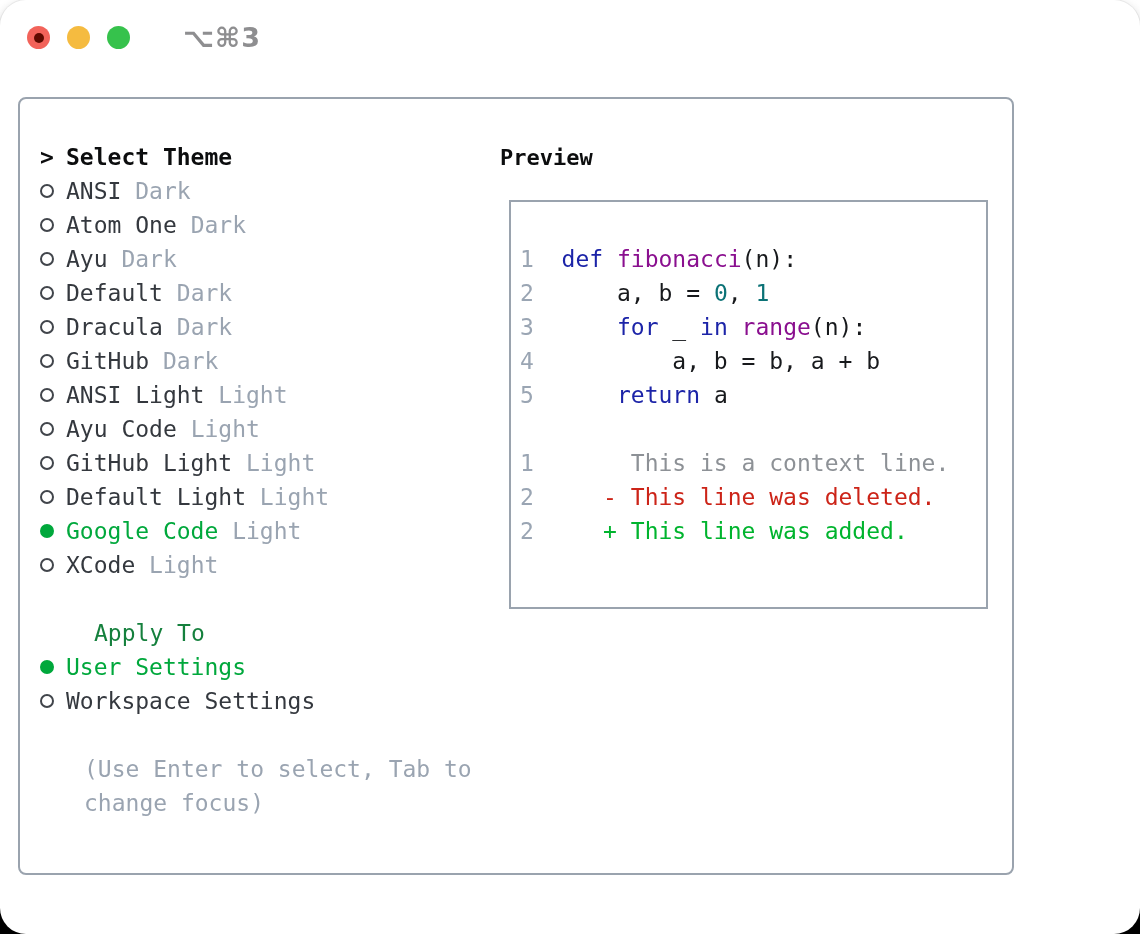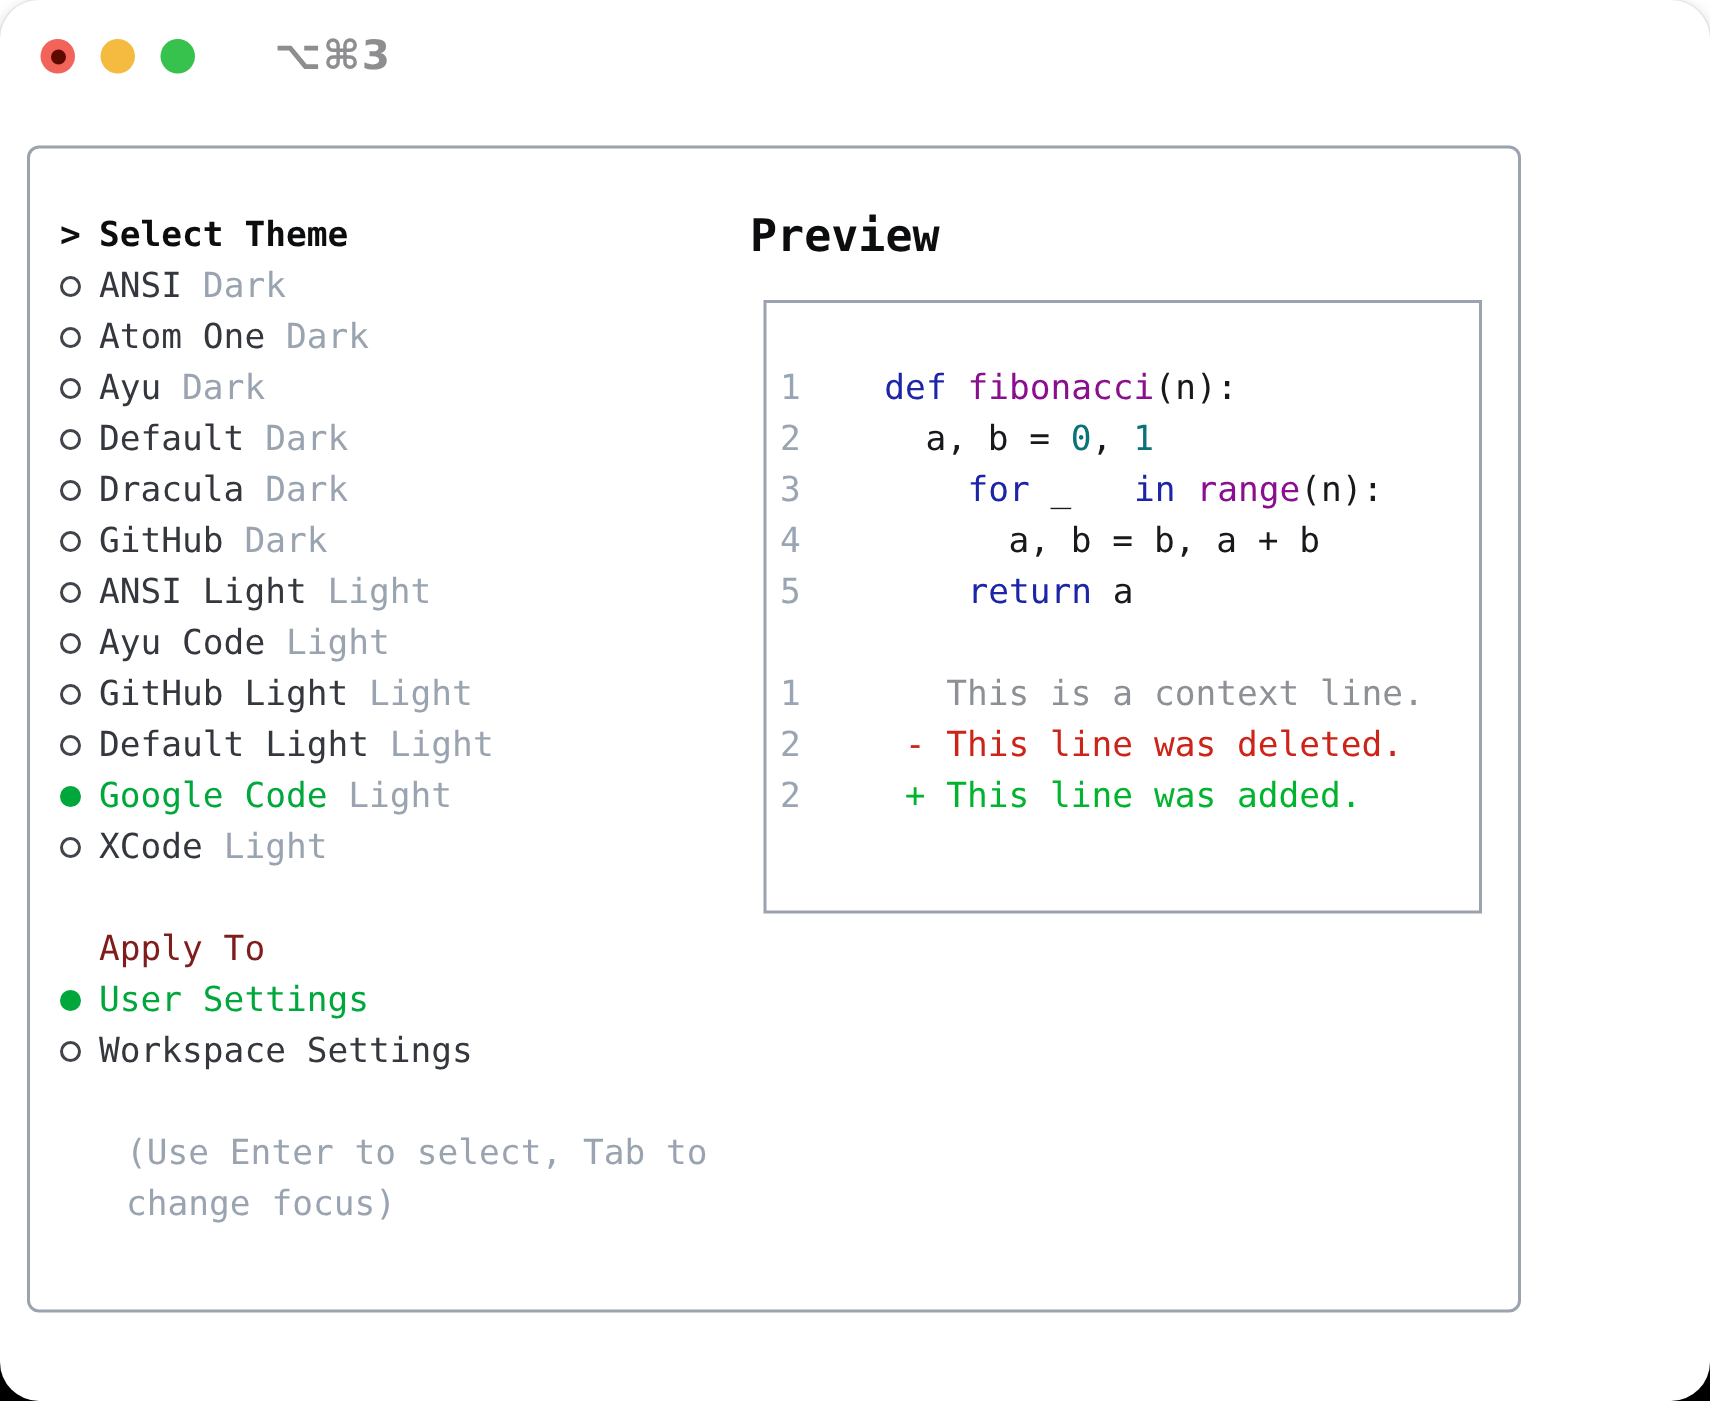--- a/index.html
+++ b/index.html
@@ -31,36 +31,36 @@
   }
   .left-col{position:absolute;left:40px;top:140px;width:450px;}
   .row{height:34px;display:flex;align-items:center;white-space:pre;font-size:23px;}
   .row.spacer{pointer-events:none;}
   .marker{width:26px;flex:0 0 26px;display:flex;align-items:center;}
   .cursor{font-weight:bold;color:#0c0d0e;}
   .circle{box-sizing:border-box;width:14px;height:14px;border:2.5px solid #41454b;border-radius:50%;}
   .circle.sel{background:var(--selection-green,#00a83c);border-color:var(--selection-green,#00a83c);}
   .label{white-space:pre;}
   .bold{font-weight:bold;color:#0c0d0e;}
-  .black{color:#7f1d1d;}
+  .black{color:#15803d;margin-left:28px;}
   .t-name{color:var(--theme-name,#34383e);}
   .t-name.sel{color:var(--selection-green,#00a83c);}
   .t-variant{color:var(--variant-label,#9aa4b1);}
   .hint-line{color:var(--hint,#9aa4b1);margin-left:44px;}
   
-  .preview-title-row{position:absolute;left:500px;top:140px;height:34px;display:flex;align-items:center;font-size:30px;}
+  .preview-title-row{position:absolute;left:500px;top:140px;height:34px;display:flex;align-items:center;font-size:22px;}
   .preview-box{
     position:absolute;left:509px;top:200px;width:479px;height:409px;box-sizing:border-box;
     border:2px solid var(--panel-border,#9aa3ae);background:#fff;
   }
   #preview-code{position:absolute;left:9px;top:40px;margin:0;font-family:"DejaVu Sans Mono",monospace;
     font-size:23px;line-height:34px;white-space:pre;}
   .code-line{height:34px;}
   .num{color:var(--line-number,#9aa5b3);}
-  .kw{color:var(--keyword,#1c24a8);margin-left:28px;}
+  .kw{color:var(--keyword,#1c24a8);}
   .fn{color:var(--function,#8a0f8f);text-align:center;}
   .lit{color:var(--literal,#0b7276);}
   .txt{color:var(--code-text,#17191c);}
   .ctx{color:var(--context,#8d9196);}
   .del{color:var(--deleted,#cc2418);}
   .add{color:var(--added,#00b42e);}
 </style>
 </head>
 <body>
 

